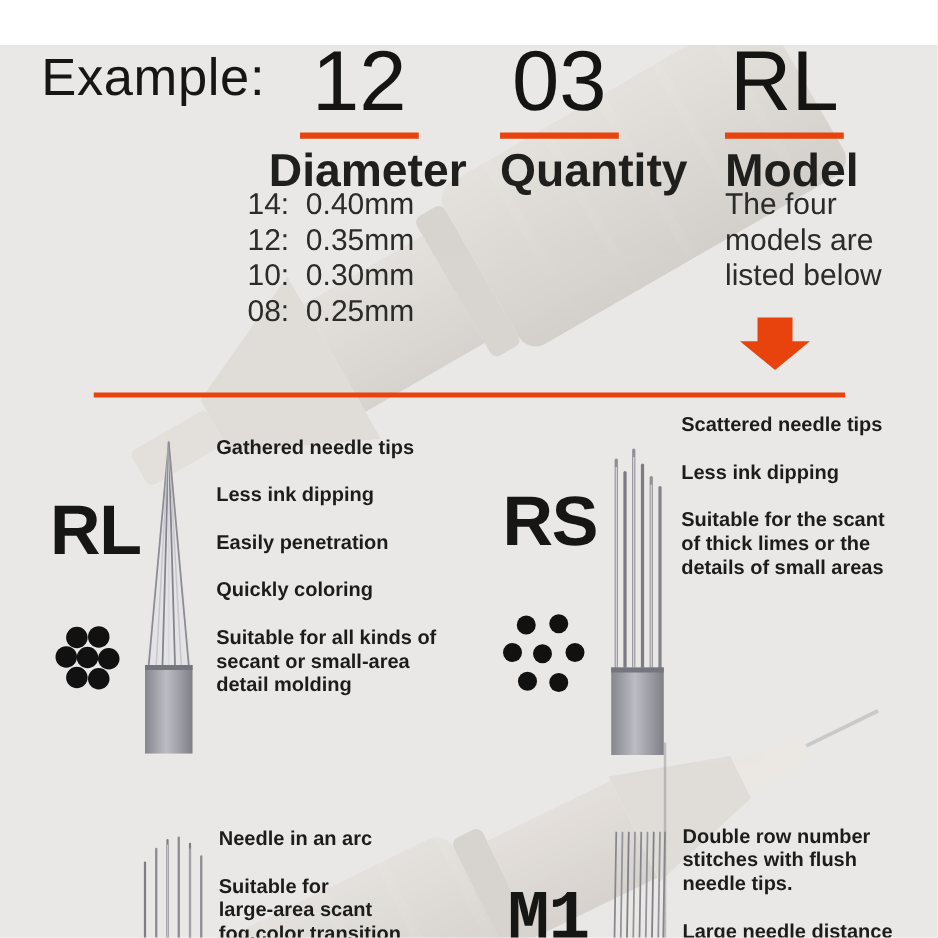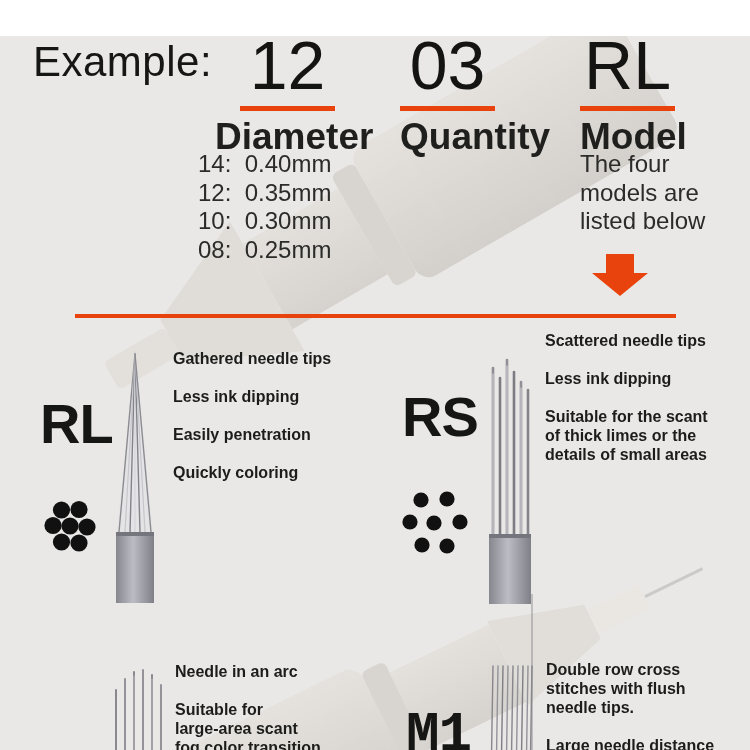--- a/index.html
+++ b/index.html
@@ -138,20 +138,23 @@
     </g>
     <rect x="6" y="184" width="38" height="71" fill="url(#hg)"></rect>
     <rect x="6" y="184" width="38" height="4" fill="#75757d"></rect>
   </svg>
 
   <div class="abs features" style="left:173px;top:313px;">
     <p>Gathered needle tips</p>
     <p>Less ink dipping</p>
     <p>Easily penetration</p>
     <p>Quickly coloring</p>
+    <p>Suitable for all kinds of
+secant or small-area
+detail molding</p>
   </div>
 
   <div class="abs model-code" style="left:402px;top:353px;">RS</div>
 
   <svg class="dots-svg" style="left:402px;top:452px;" width="66" height="68" viewBox="0 0 66 68">
     <g fill="#111">
       <circle cx="19" cy="12" r="7.6"></circle>
         <circle cx="45" cy="11" r="7.6"></circle>
       <circle cx="8" cy="34" r="7.6"></circle>
         <circle cx="32" cy="35" r="7.6"></circle>
@@ -217,20 +220,20 @@
       <line x1="20" y1="4" x2="18" y2="124" stroke="#93939a" stroke-width="1.4"></line>
       <line x1="25" y1="4" x2="23" y2="124" stroke="#86868c" stroke-width="1.4"></line>
       <line x1="30" y1="4" x2="28" y2="124" stroke="#93939a" stroke-width="1.4"></line>
       <line x1="35" y1="4" x2="33" y2="124" stroke="#7e7e84" stroke-width="1.4"></line>
       <line x1="40" y1="4" x2="38" y2="124" stroke="#93939a" stroke-width="1.4"></line>
       <line x1="44" y1="4" x2="42" y2="124" stroke="#86868c" stroke-width="1.4"></line>
     </g>
   </svg>
 
   <div class="abs features" style="left:546px;top:624px;">
-    <p>Double row cross
+    <p>Double row number
 stitches with flush
 needle tips.</p>
     <p>Large needle distance</p>
     <p>Abundant ink dipping</p>
   </div>
 
 </div>
 
 </body></html>

